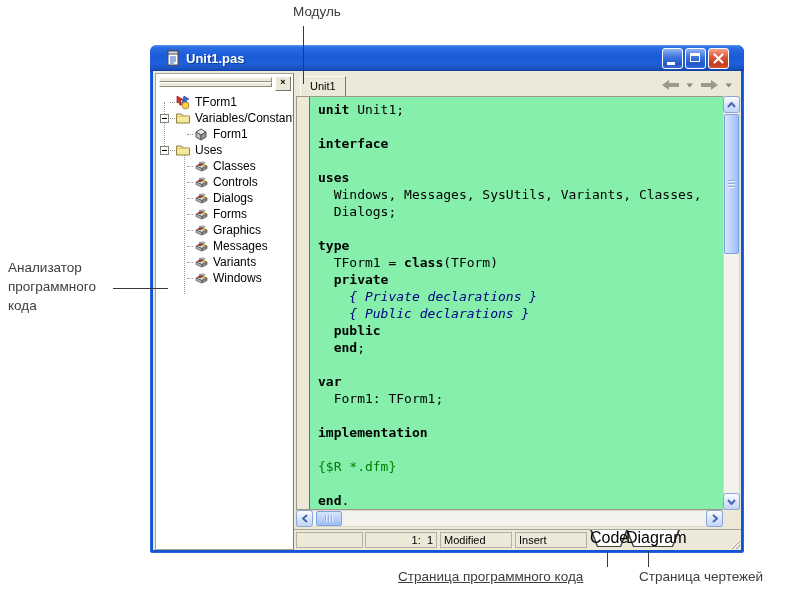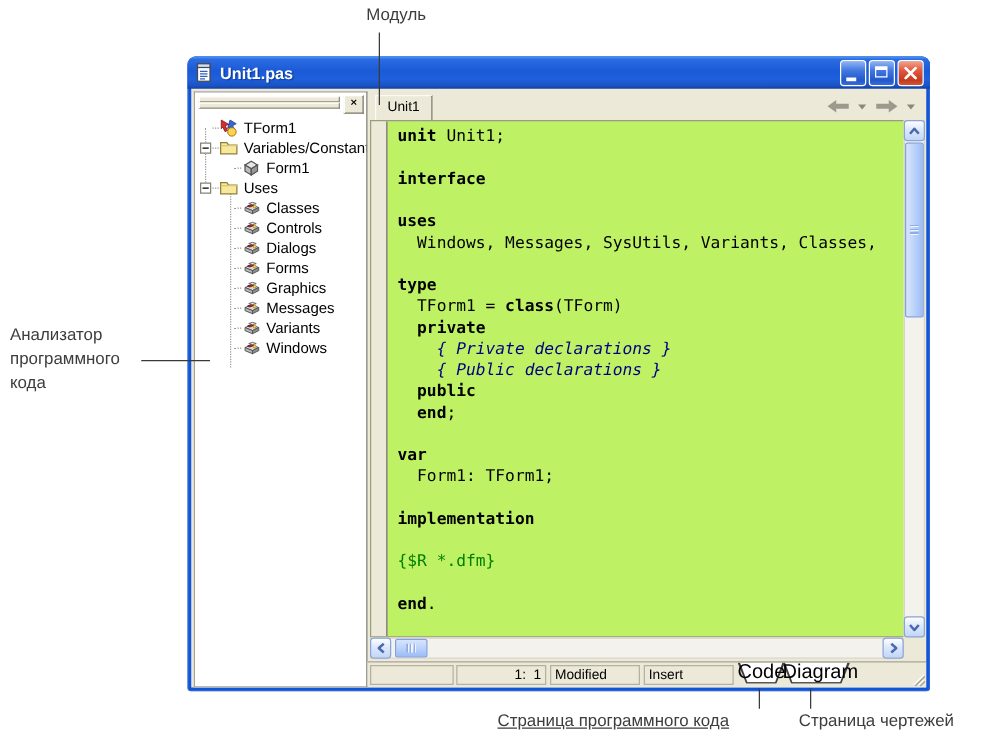--- a/index.html
+++ b/index.html
@@ -10,21 +10,21 @@
   .ann{position:absolute;color:#3d3d3d;font-size:13.5px;z-index:40;white-space:nowrap;}
   .ann-line-v{position:absolute;width:1px;background:#3a3a3a;z-index:41;}
   .ann-line-h{position:absolute;height:1px;background:#3a3a3a;z-index:41;}
 
   
   #window{position:absolute;left:150px;top:45px;width:594px;height:508px;z-index:1;
           background:#1254d6;border-radius:7px 7px 3px 3px;
           box-shadow:0 0 0 1px #2a66d9 inset;}
   #titlebar{position:absolute;left:0;top:0;right:0;height:26px;border-radius:7px 7px 0 0;
             background:linear-gradient(180deg,#5898f5 0%,#2b6ce3 10%,#1a5ad6 45%,#1f60dc 70%,#1b53c4 90%,#123f9e 100%);
-            display:flex;align-items:center;padding:0 5px;box-sizing:border-box;}
+            display:flex;align-items:center;padding:0 15px;box-sizing:border-box;}
   #title-text{color:#fff;font-weight:bold;font-size:13px;margin-left:5px;flex:1;
               text-shadow:1px 1px 1px #0b3b96;}
   .winbtn{width:21px;height:21px;border-radius:3px;border:1px solid #fff;margin-left:2px;
           box-sizing:border-box;position:relative;cursor:default;
           background:linear-gradient(180deg,#8fb5f4 0%,#4277e0 40%,#2058cc 80%,#3b6cd8 100%);}
   .winbtn.close{background:linear-gradient(180deg,#f0a48c 0%,#e2573c 40%,#c33a1e 80%,#d4542f 100%);}
   .glyph-min{position:absolute;left:4px;bottom:3px;width:8px;height:3px;background:#fff;}
   .glyph-max{position:absolute;left:4px;top:4px;width:10px;height:9px;box-sizing:border-box;
              border:1px solid #fff;border-top:3px solid #fff;}
 
@@ -50,21 +50,21 @@
   .tlabel{line-height:16px;}
 
   
   #doc-tab{position:absolute;left:147px;top:5px;height:20px;padding:0 9px;font-size:11px;
            line-height:19px;background:#ece9d8;box-sizing:border-box;
            border:1px solid #7f7c70;border-bottom:none;border-top-color:#fbfaf6;border-left-color:#fbfaf6;}
   #navbtns{position:absolute;right:8px;top:8px;display:flex;align-items:center;gap:6px;}
   .navbtn{display:flex;align-items:center;justify-content:center;cursor:default;}
 
   
-  #editor{position:absolute;left:143px;top:25px;width:427px;height:414px;background:#bef264;
+  #editor{position:absolute;left:143px;top:25px;width:427px;height:414px;background:#86efac;
           box-sizing:border-box;border:1px solid #9c988a;border-right:none;overflow:hidden;}
   #gutter{position:absolute;left:0;top:0;bottom:0;width:12px;background:#ece9d8;
           border-right:1px solid #6f6c62;}
   #code{position:absolute;left:21px;top:4px;right:0;bottom:0;}
   .code-line{height:17px;white-space:pre;
              font-family:"DejaVu Sans Mono","Liberation Mono",monospace;font-size:13px;line-height:17px;color:#000;}
   .seg-kw{font-weight:bold;}
   .seg-cmt{color:#000080;font-style:italic;}
   .seg-dir{color:#008000;}
 
@@ -330,20 +330,21 @@
 
     <div id="editor">
       <div id="gutter"></div>
       <div id="code">
           <div class="code-line"><span class="seg-kw">unit</span><span class="seg-pl"> Unit1;</span></div>
           <div class="code-line">&nbsp;</div>
           <div class="code-line"><span class="seg-kw">interface</span></div>
           <div class="code-line">&nbsp;</div>
           <div class="code-line"><span class="seg-kw">uses</span></div>
           <div class="code-line"><span class="seg-pl">  Windows, Messages, SysUtils, Variants, Classes,</span></div>
+          <div class="code-line"><span class="seg-pl">  Dialogs;</span></div>
           <div class="code-line">&nbsp;</div>
           <div class="code-line"><span class="seg-kw">type</span></div>
           <div class="code-line"><span class="seg-pl">  TForm1 = </span><span class="seg-kw">class</span><span class="seg-pl">(TForm)</span></div>
           <div class="code-line"><span class="seg-pl">  </span><span class="seg-kw">private</span></div>
           <div class="code-line"><span class="seg-cmt">    { Private declarations }</span></div>
           <div class="code-line"><span class="seg-cmt">    { Public declarations }</span></div>
           <div class="code-line"><span class="seg-pl">  </span><span class="seg-kw">public</span></div>
           <div class="code-line"><span class="seg-pl">  </span><span class="seg-kw">end</span><span class="seg-pl">;</span></div>
           <div class="code-line">&nbsp;</div>
           <div class="code-line"><span class="seg-kw">var</span></div>

